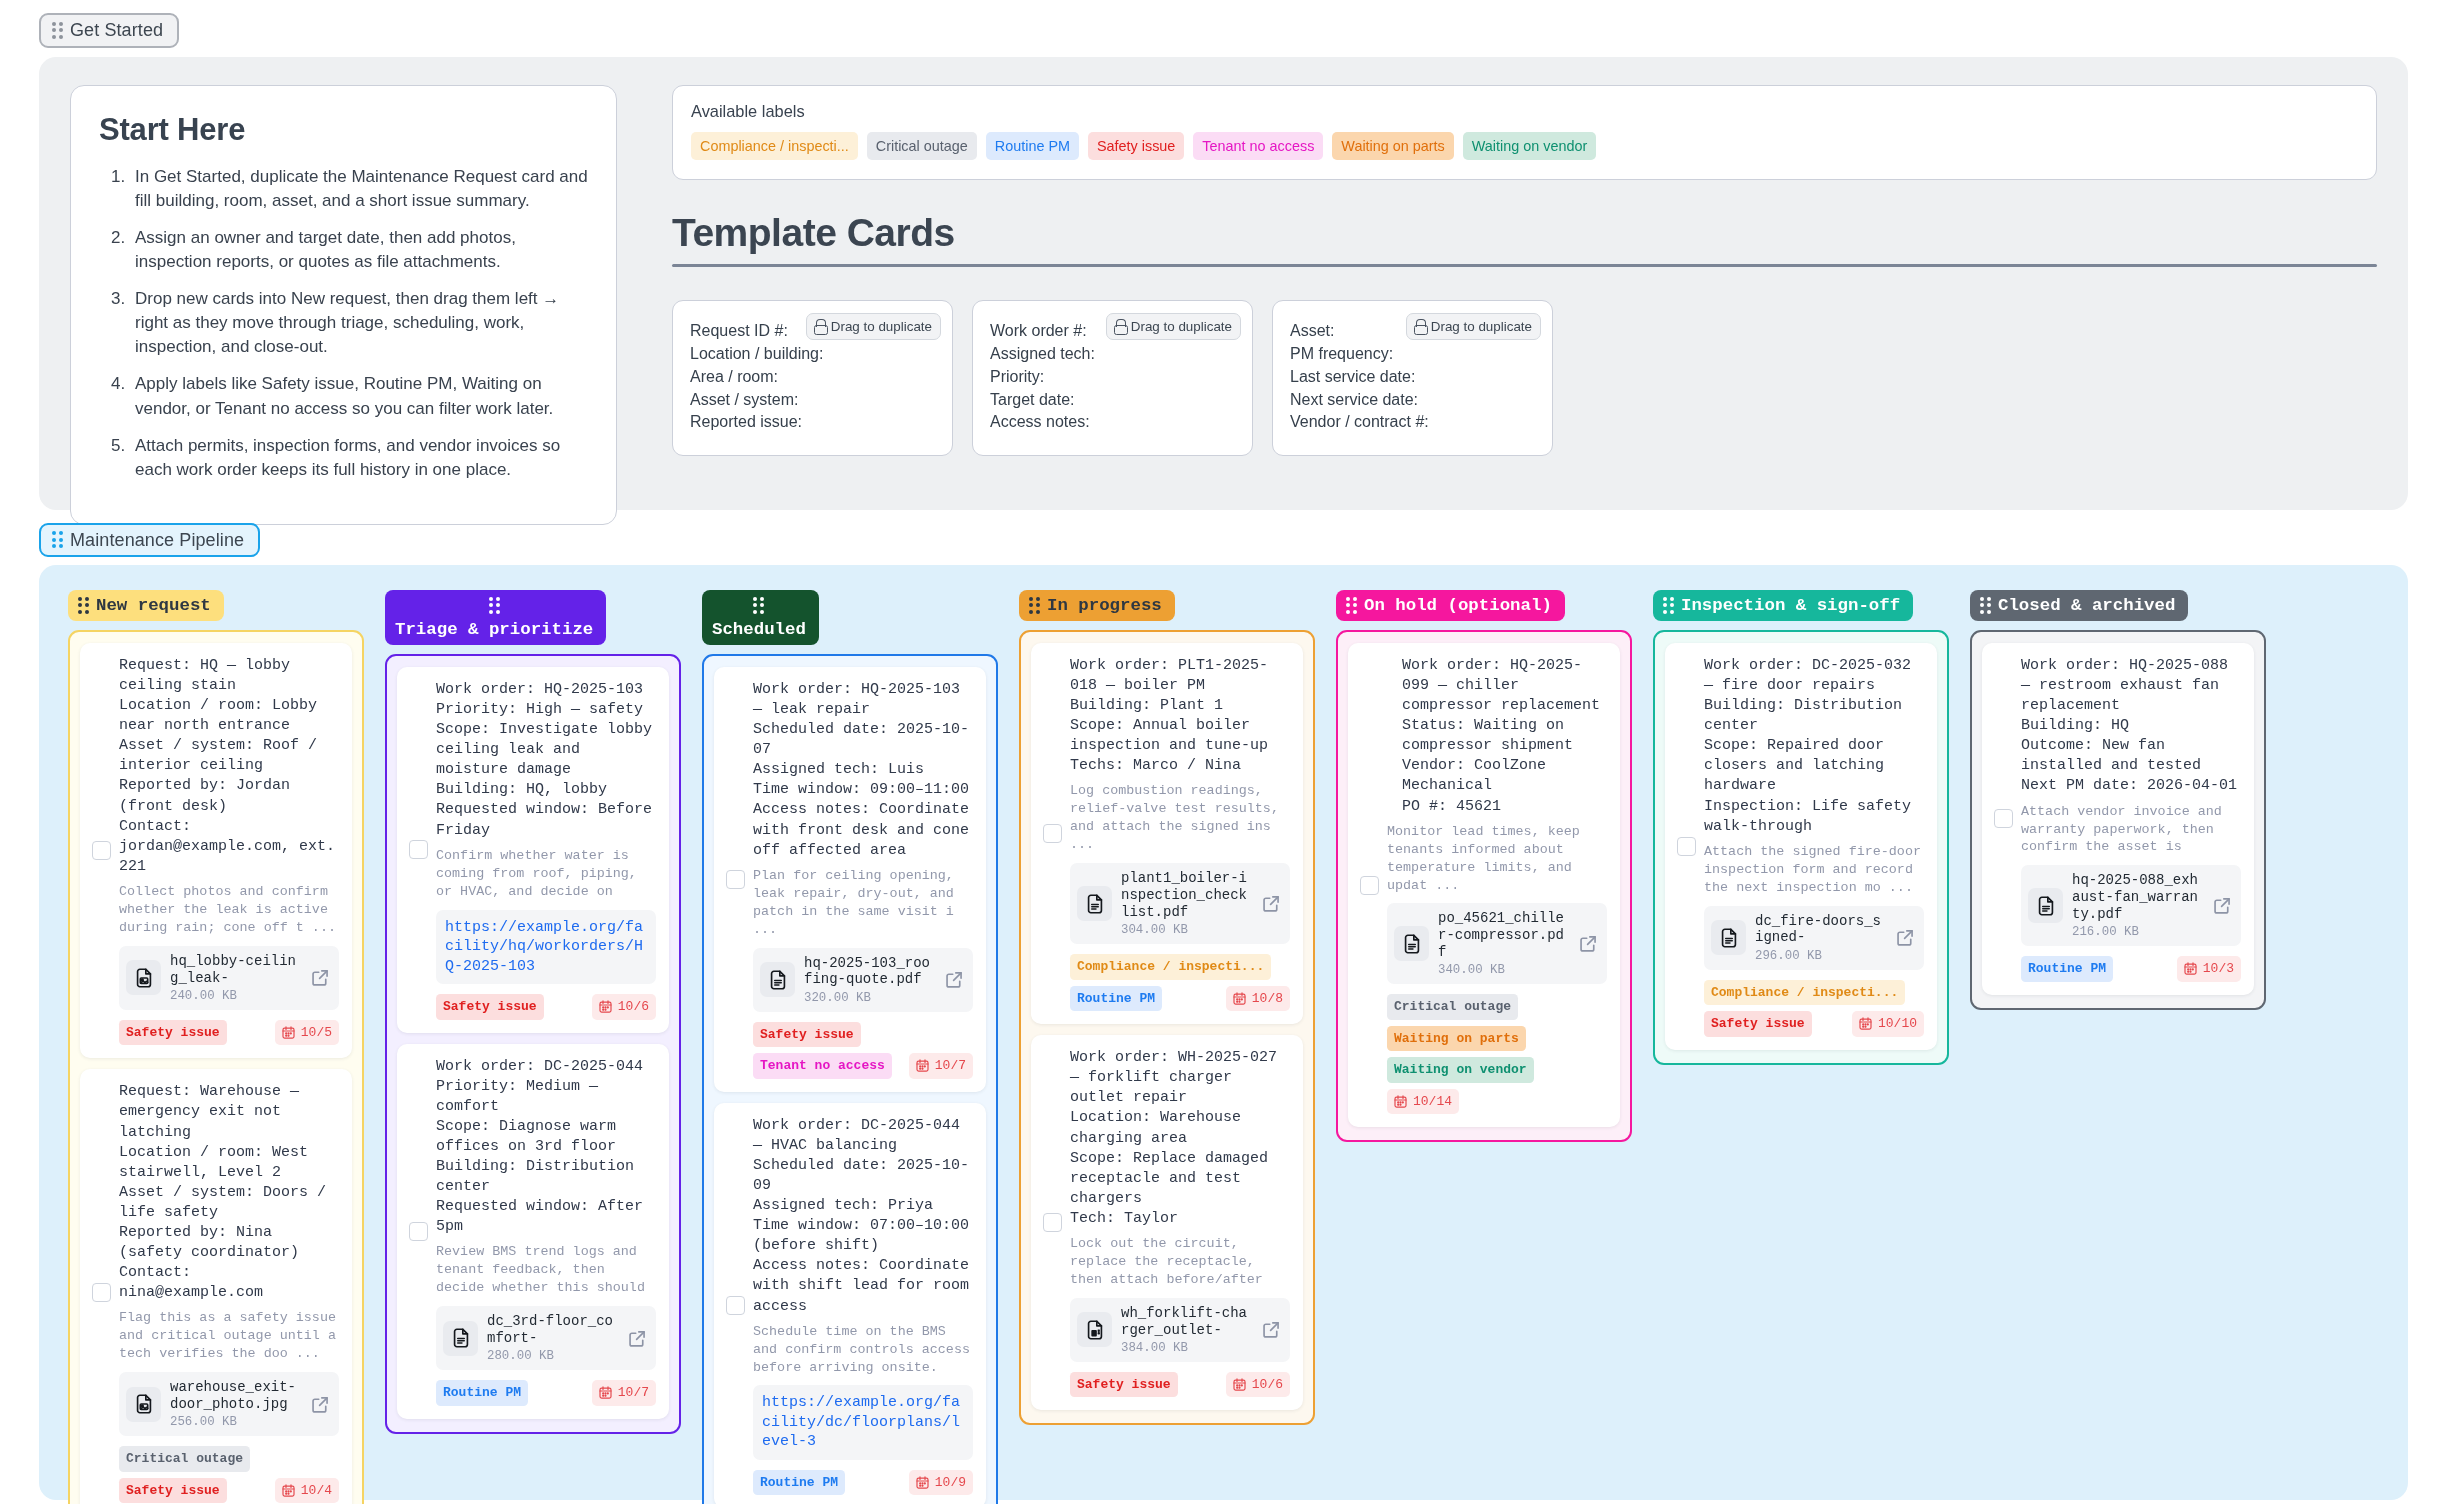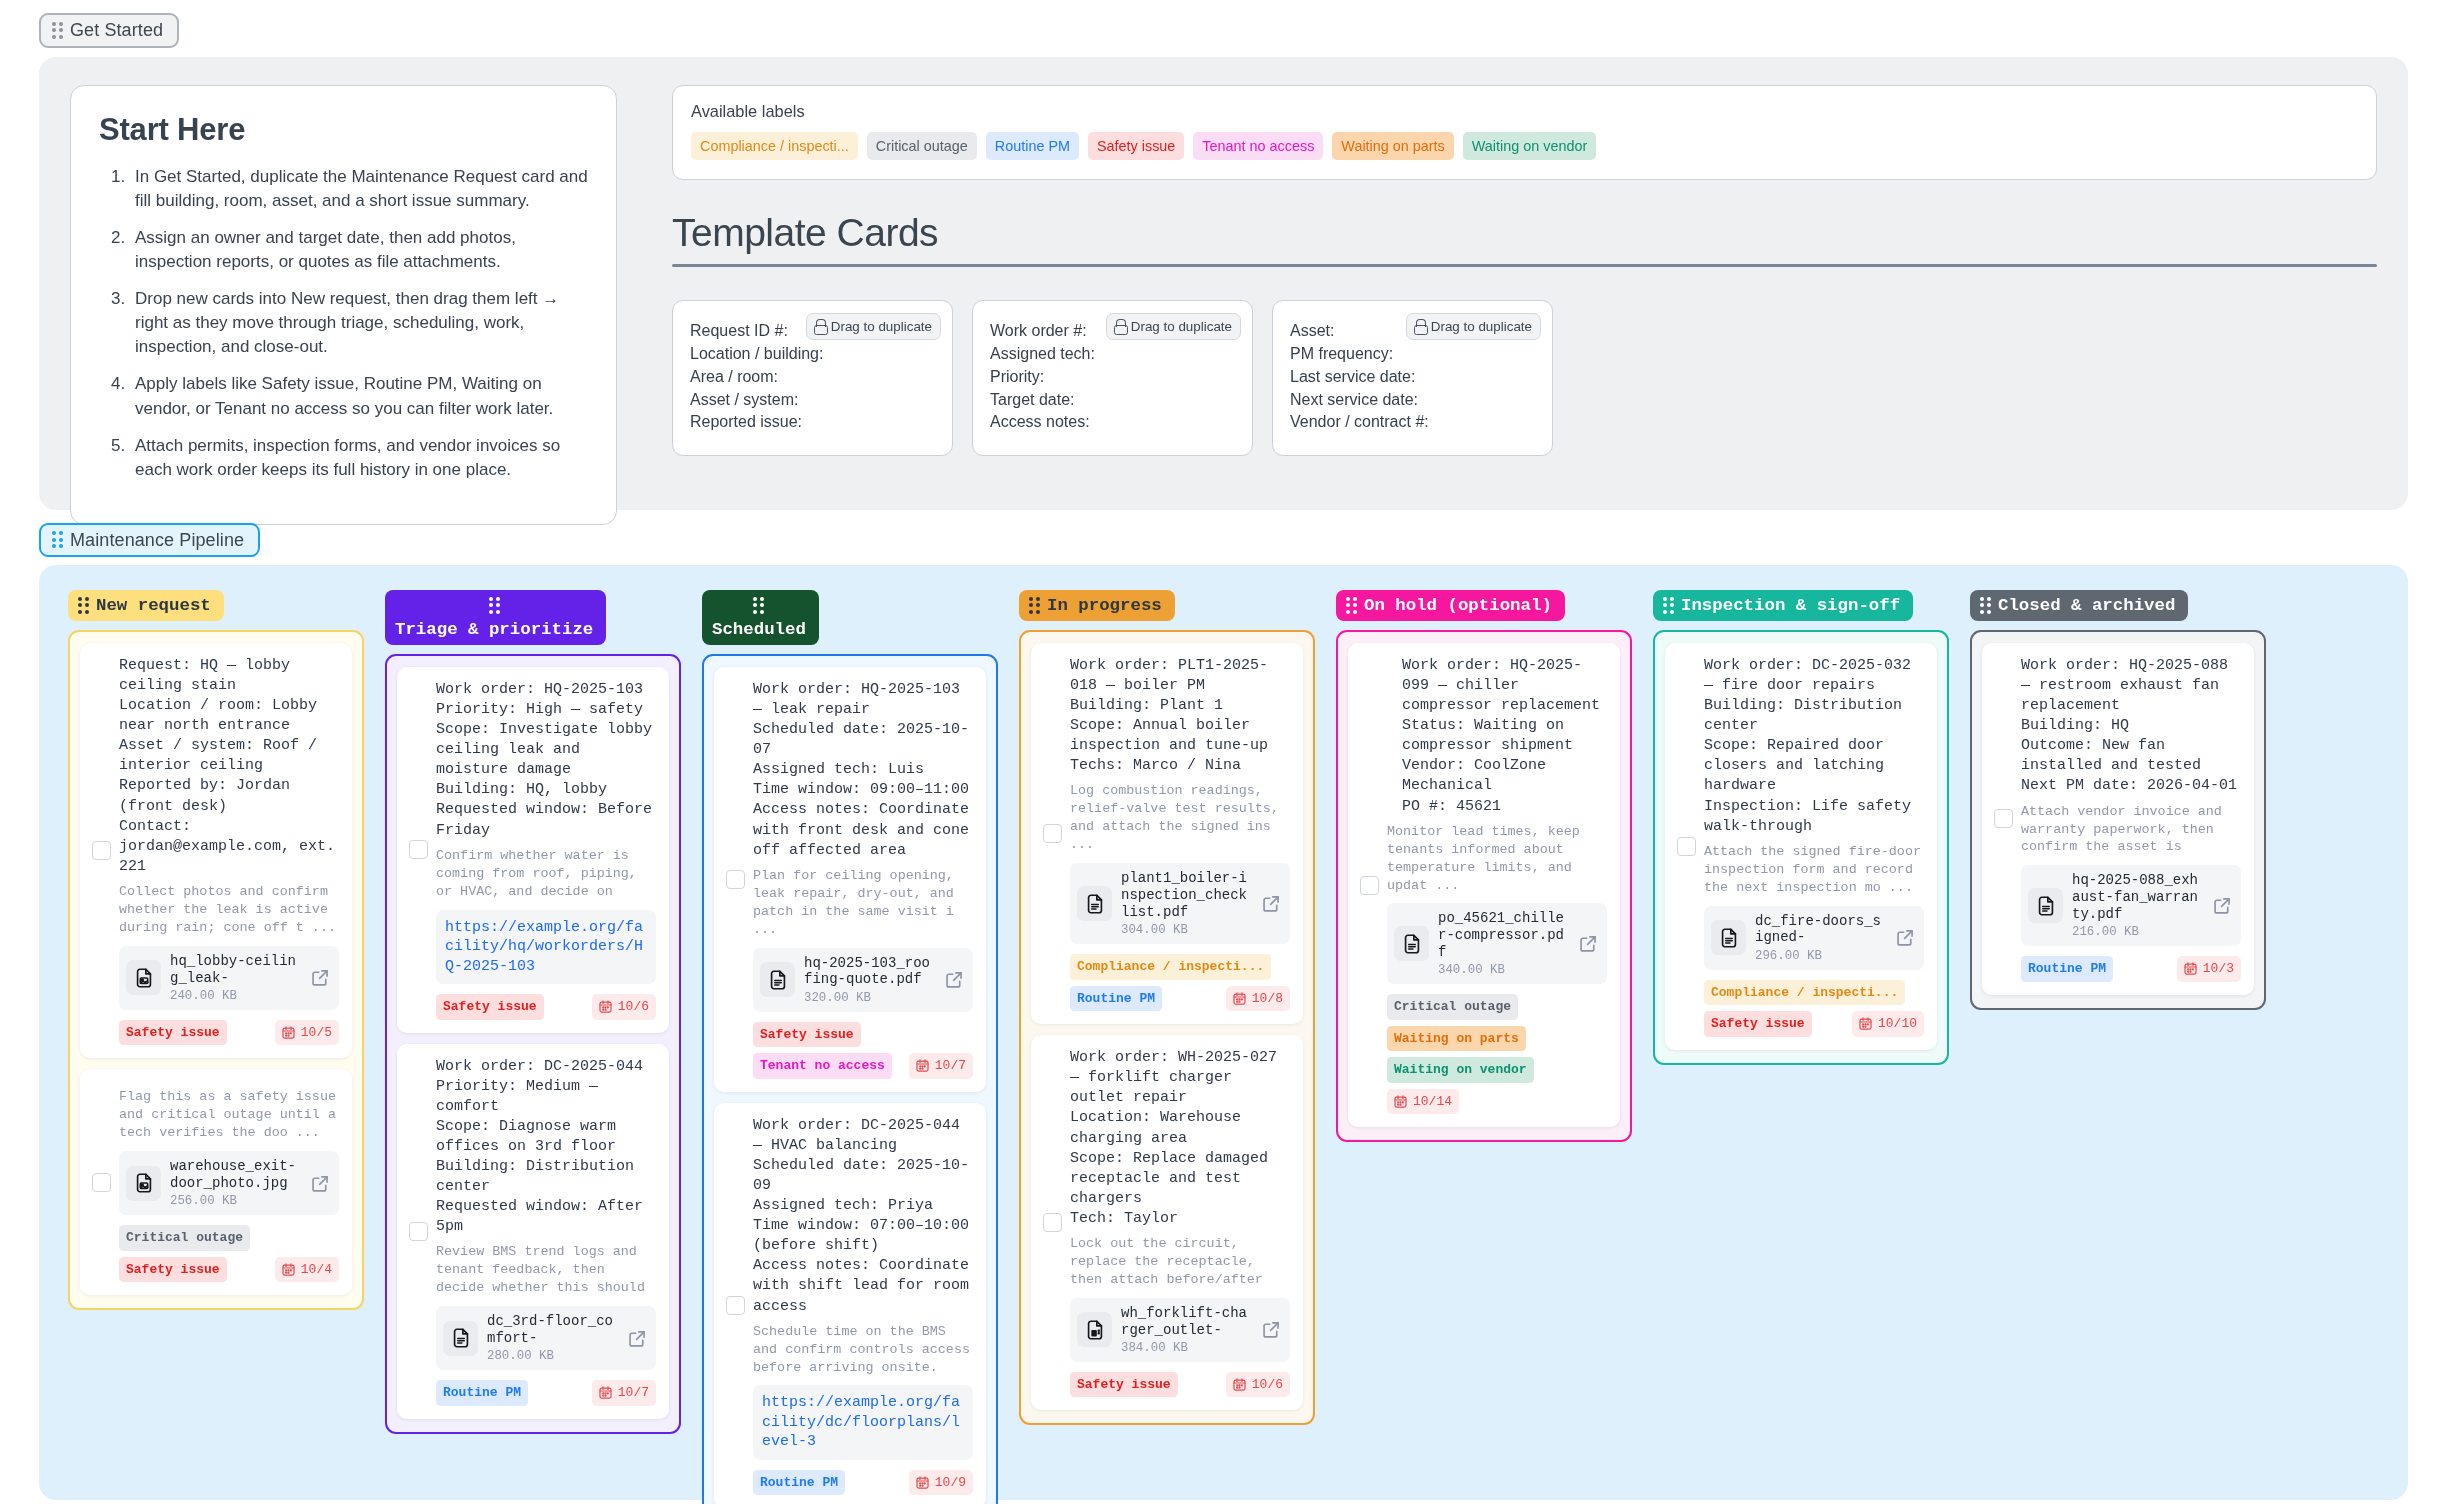--- a/index.html
+++ b/index.html
@@ -67,21 +67,21 @@
   }
   .labels-title { font-size: 16.4px; color: #394350; margin-bottom: 11px; }
   .label-chips { display: flex; flex-wrap: wrap; gap: 9px; }
   .chip {
     font-size: 14.4px; line-height: 1;
     padding: 7px 9px 7.5px 9px;
     border-radius: 5px; font-weight: 500; white-space: nowrap;
   }
 
   .tpl-title {
-    font-size: 39px; font-weight: 400; letter-spacing: -0.5px;
+    font-size: 39px; font-weight: 700; letter-spacing: -0.5px;
     color: #3b4551; margin: 31px 0 9px 0;
   }
   .tpl-rule { height: 3px; background: #7b8596; border-radius: 1.5px; margin-bottom: 33px; }
 
   .tpl-row { display: flex; gap: 19px; }
   .tpl-card {
     width: 281px;
     background: #fff;
     border: 1.5px solid #ccd0da;
     border-radius: 11px;
@@ -338,20 +338,25 @@
                     </svg>
                   </span>
                   <span>10/5</span>
                 </span>
               </div>
             </div>
           </div>
           <div class="card">
             <div class="chk"></div>
             <div class="card-main">
+              <div class="card-body" style="white-space: pre-line;">Request: Warehouse — emergency exit not latching
+Location / room: West stairwell, Level 2
+Asset / system: Doors / life safety
+Reported by: Nina (safety coordinator)
+Contact: nina@example.com</div>
               <div class="card-desc">Flag this as a safety issue and critical outage until a tech verifies the doo ...</div>
               <div class="attach">
                 <span class="attach-ico">
                   <svg viewBox="0 0 24 24" fill="none" stroke="#14181d" stroke-width="1.8" stroke-linecap="round" stroke-linejoin="round">
                     <path d="M14 2.5H7.5A2.5 2.5 0 0 0 5 5v14a2.5 2.5 0 0 0 2.5 2.5h9A2.5 2.5 0 0 0 19 19V7.5z"></path>
                     <path d="M14 2.5V7.5H19"></path>
                     <rect x="8" y="12" width="8" height="6" rx="1"></rect>
                     <circle cx="10.2" cy="14.2" r=".9" fill="#14181d"></circle>
                     <path d="M8.4 17.6 11 15.2l2 1.8 1.6-1.3 1.4 1.2"></path>
                   </svg>

